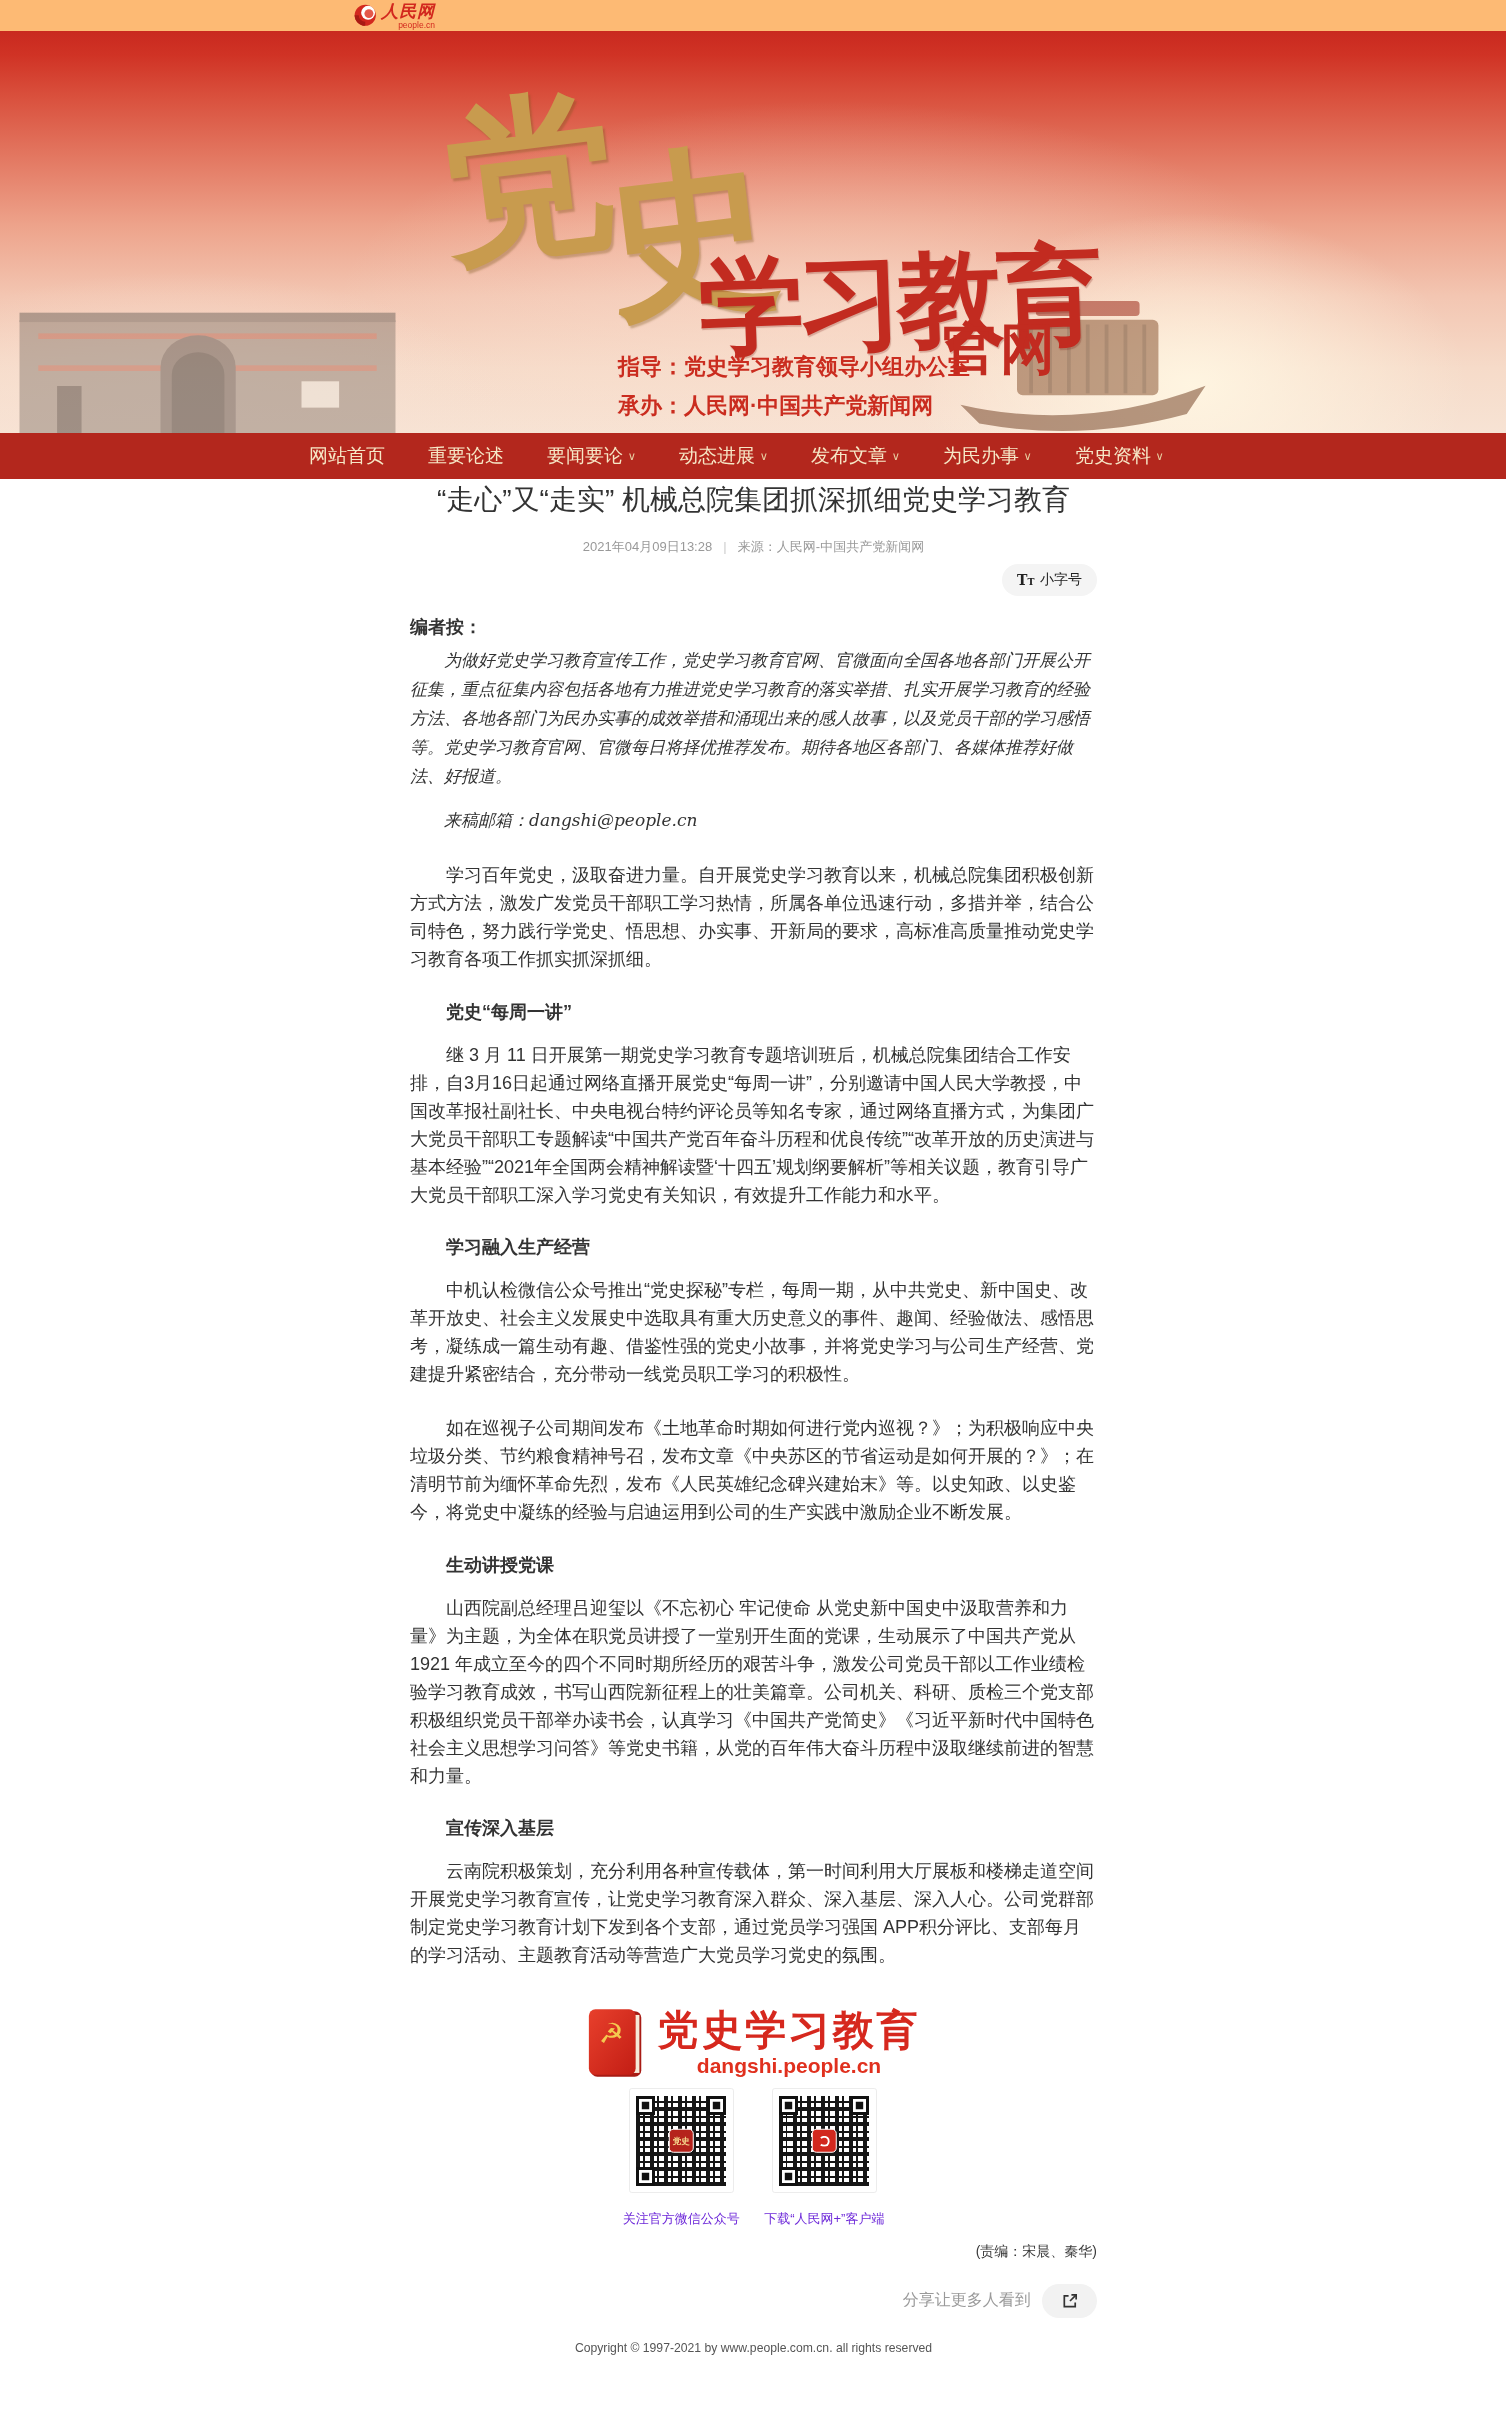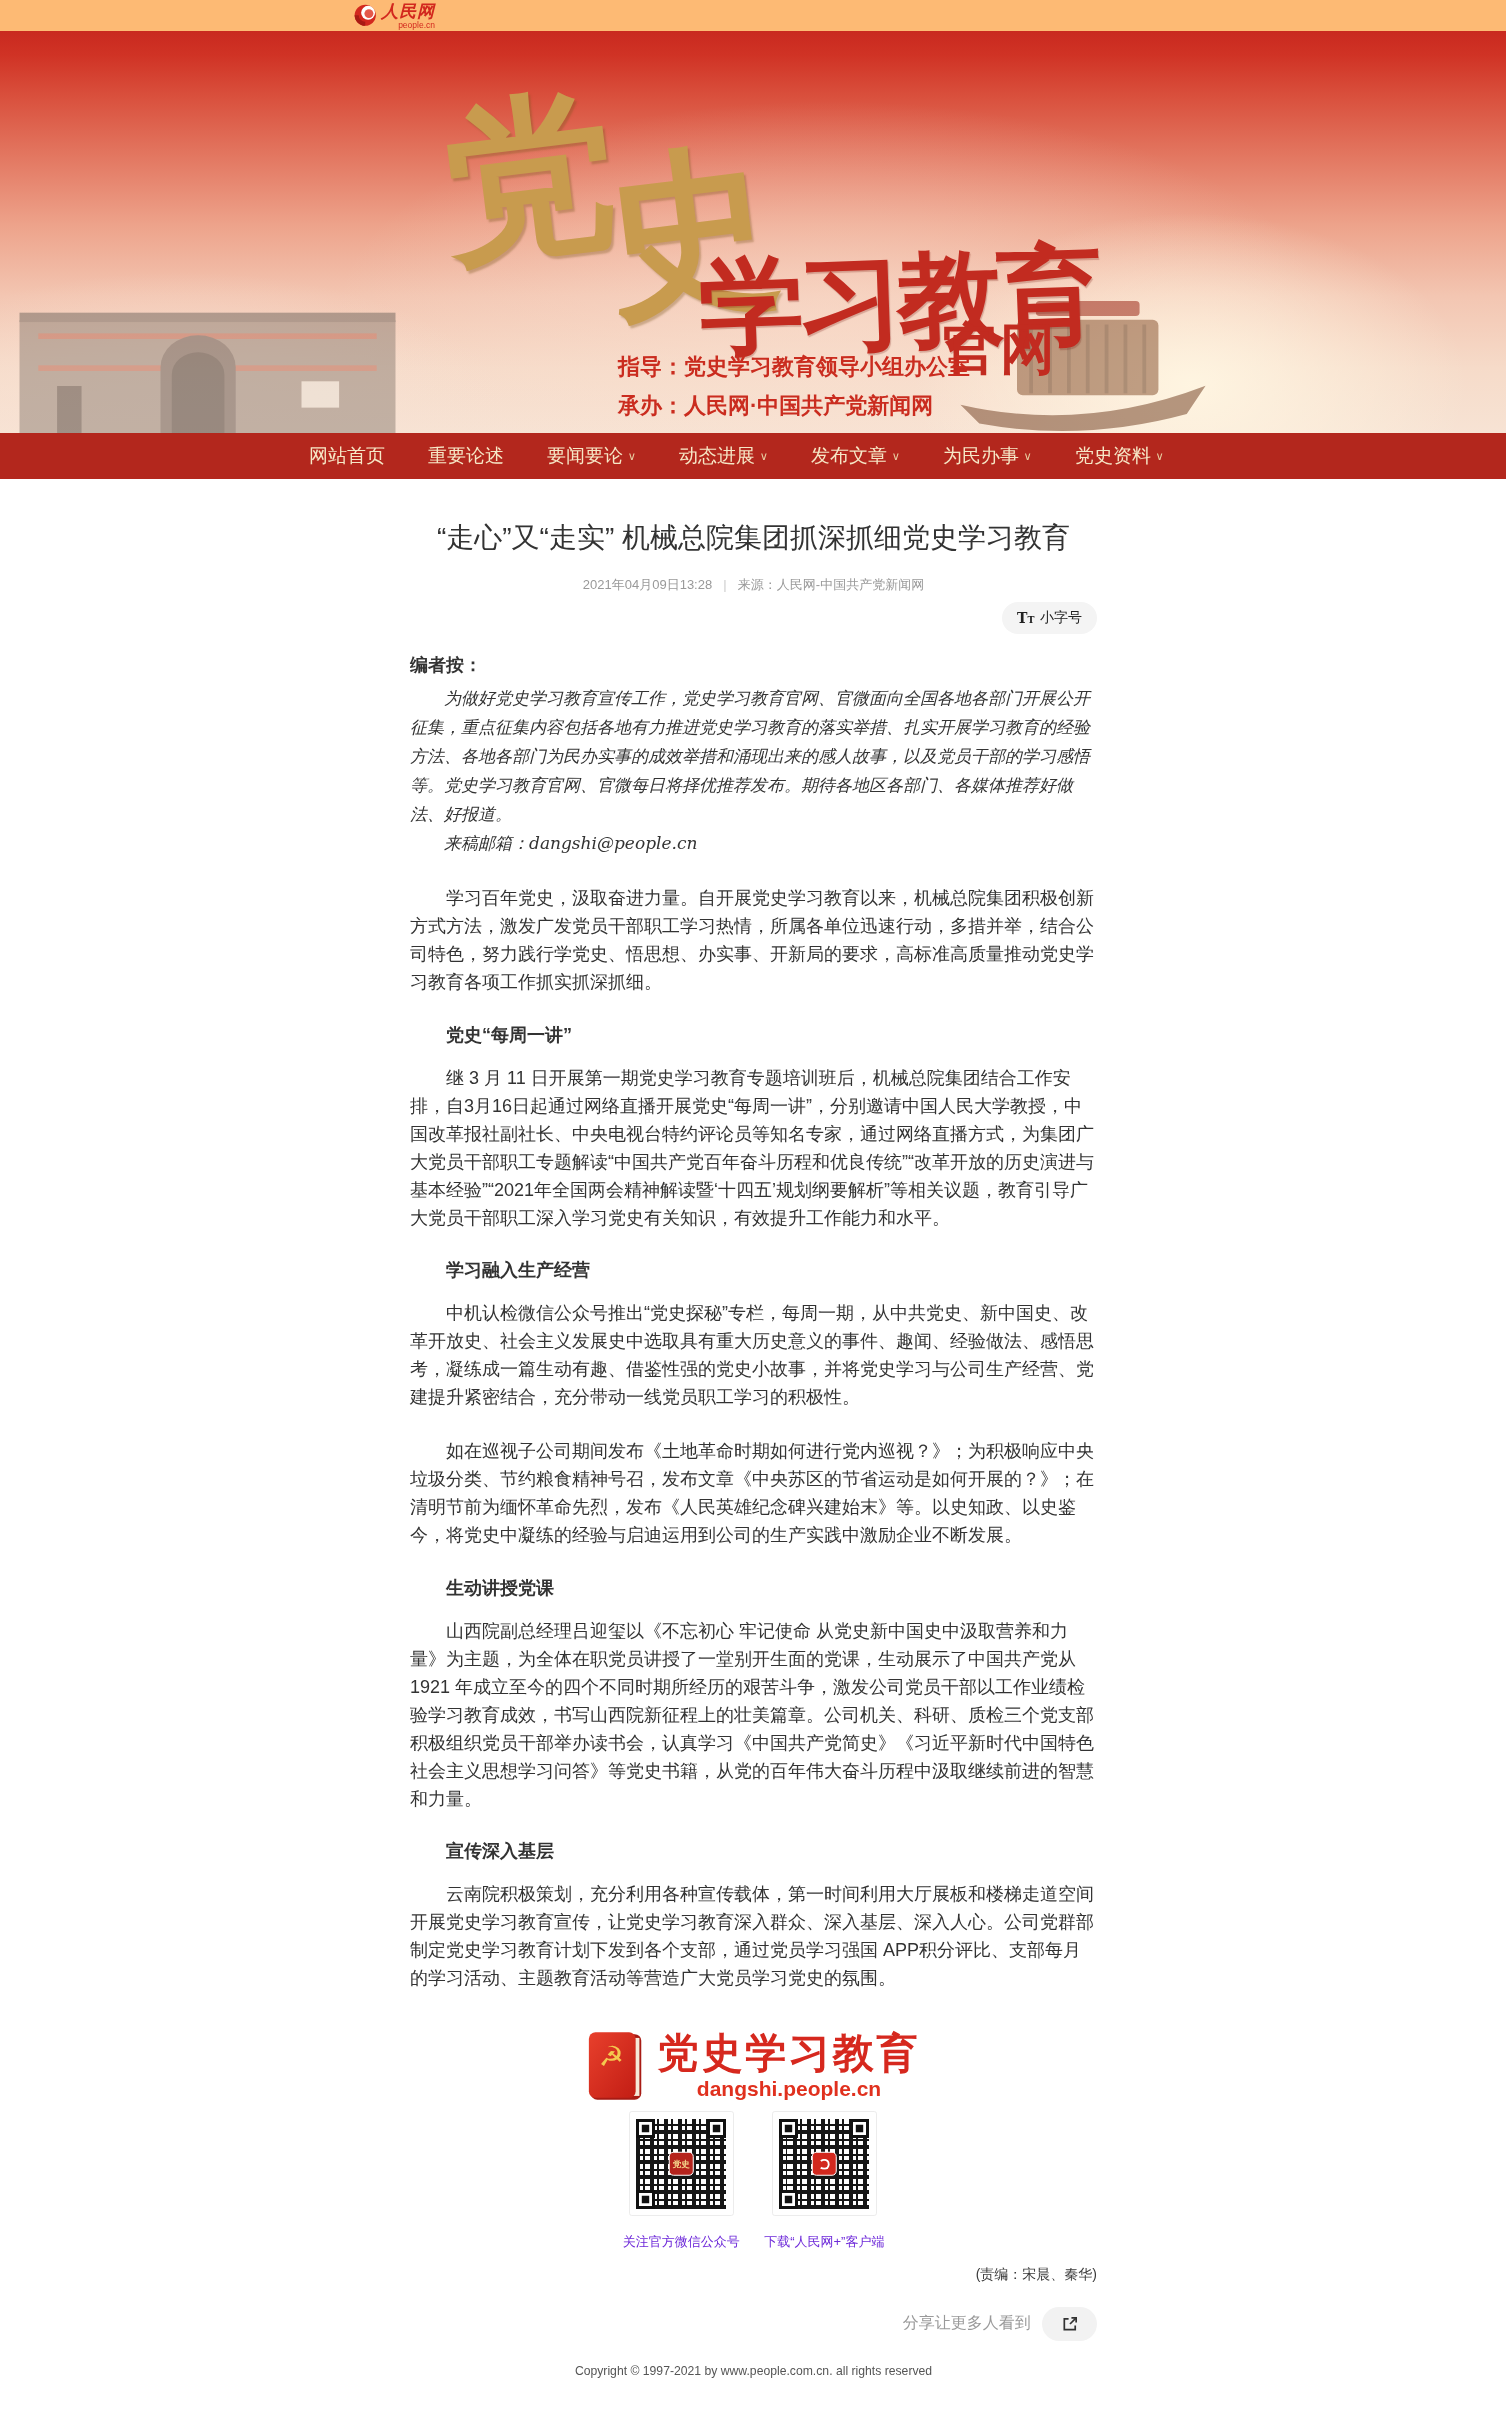--- a/index.html
+++ b/index.html
@@ -35,32 +35,32 @@
   .bld { position:absolute; left:19px; bottom:0; opacity:.5; }
   .boat { position:absolute; left:951px; bottom:0; opacity:.55; }
 
   
   .nav { height:46px; background:#b3271d; display:flex; align-items:center; padding-left:309px; gap:43px; }
   .nav-item { color:#f6e7c6; font-size:19px; cursor:pointer; display:flex; align-items:center; gap:4.7px; white-space:nowrap; }
   .nav-item .chev { font-size:11.3px; color:#e8cfa2; }
 
   
   .col { width:687px; margin:0 auto; }
-  .a-title { margin-top:38px; font-size:28px; line-height:42px; font-weight:500; color:#333; text-align:center; }
+  .a-title { font-size:28px; line-height:42px; font-weight:500; color:#333; text-align:center; }
   .a-meta { margin-top:17px; text-align:center; font-size:13px; color:#999; }
   .a-meta .sep { margin:0 7.5px; color:#ccc; }
   .a-toolbar { margin-top:7.5px; display:flex; justify-content:flex-end; }
   .fontsize-btn { height:32px; padding:0 15px; background:#f4f4f4; border:none; border-radius:16px;
     font-size:14px; color:#222; display:flex; align-items:center; gap:5.6px; cursor:pointer; font-family:inherit; }
   .fontsize-btn .tt { font-family:"DejaVu Serif",serif; font-weight:bold; }
   .fontsize-btn .tt small { font-size:9.4px; }
 
   .ed-label { margin-top:19px; font-size:18px; font-weight:bold; color:#333; }
   .ed-note { margin-top:7.5px; font-family:"DejaVu Serif",serif; font-style:italic; font-size:17px; line-height:29px; color:#333; text-indent:2em; }
-  .ed-mail { font-family:"DejaVu Serif",serif; font-style:italic; font-size:17px; line-height:29px; color:#333; text-indent:2em; }
+  .ed-mail { margin-top:15px; font-family:"DejaVu Serif",serif; font-style:italic; font-size:17px; line-height:29px; color:#333; text-indent:2em; }
 
   .para { margin-top:15px; font-size:18px; line-height:28px; color:#333; text-indent:2em; }
   .para.gap { margin-top:26px; }
   .sub-head { margin-top:24.5px; font-size:18px; line-height:28px; font-weight:bold; color:#333; text-indent:2em; }
 
   
   .brand { margin-top:38px; display:flex; justify-content:center; align-items:center; gap:13px; }
   .brand-texts { display:flex; flex-direction:column; align-items:center; }
   .brand-title { font-size:41px; font-weight:900; color:#d6281e; letter-spacing:2.8px; line-height:1.1; }
   .brand-url { font-size:21px; font-weight:bold; color:#e0301e; margin-top:1.9px; }

